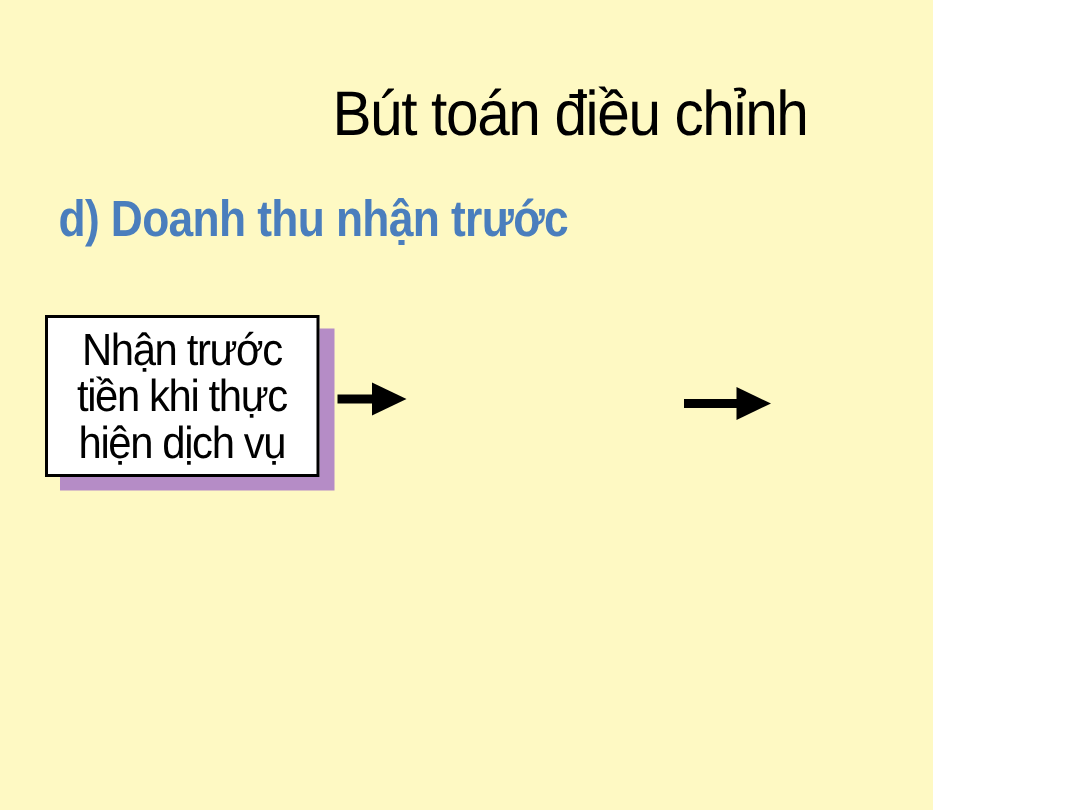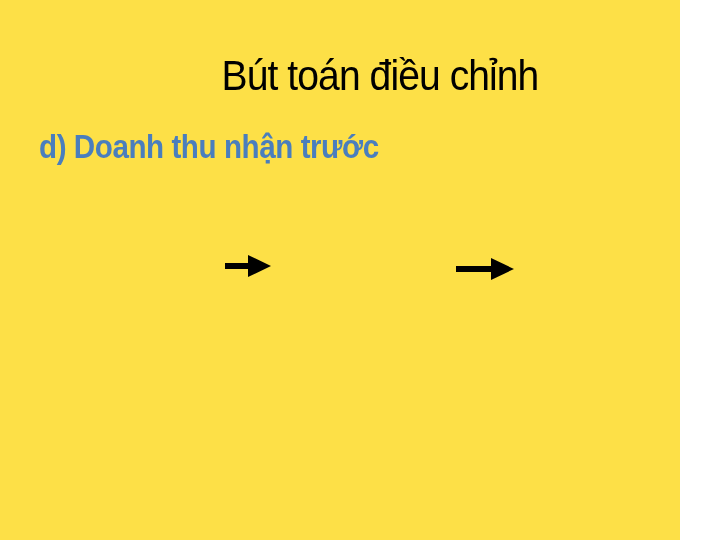--- a/index.html
+++ b/index.html
@@ -1,19 +1,19 @@
 <!DOCTYPE html>
 <html><head>
 <meta charset="utf-8">
 <style>
   html,body{margin:0;padding:0;background:#ffffff;}
   .slide{
     position:relative;
-    width:680px;height:540px;
-    background:#fde047;
+    width:622px;height:540px;
+    background:#fef9c3;
     overflow:hidden;
     font-family:"Liberation Sans","DejaVu Sans",sans-serif;
     color:#000000;
   }
   .title{
     position:absolute;
     left:40px; top:52px; width:680px;
     margin:0;
     text-align:center;
     font-size:42px; font-weight:400; line-height:48px;
@@ -79,20 +79,30 @@
 </style>
 </head>
 <body>
 
 <div class="slide">
 
   <h1 class="title">Bút toán điều chỉnh</h1>
 
   <h2 class="subtitle">d) Doanh thu nhận trước</h2>
 
+  <div class="shape box1">
+    <div class="shadow"></div>
+    <div class="face">
+      <div class="txt">
+        <div>Nhận trước</div>
+        <div>tiền khi thực</div>
+        <div>hiện dịch vụ</div>
+      </div>
+    </div>
+  </div>
 
   <div class="arrow arrow1">
     <div class="shaft"></div>
     <div class="head"></div>
   </div>
 
 
   <div class="arrow arrow2">
     <div class="shaft"></div>
     <div class="head"></div>

